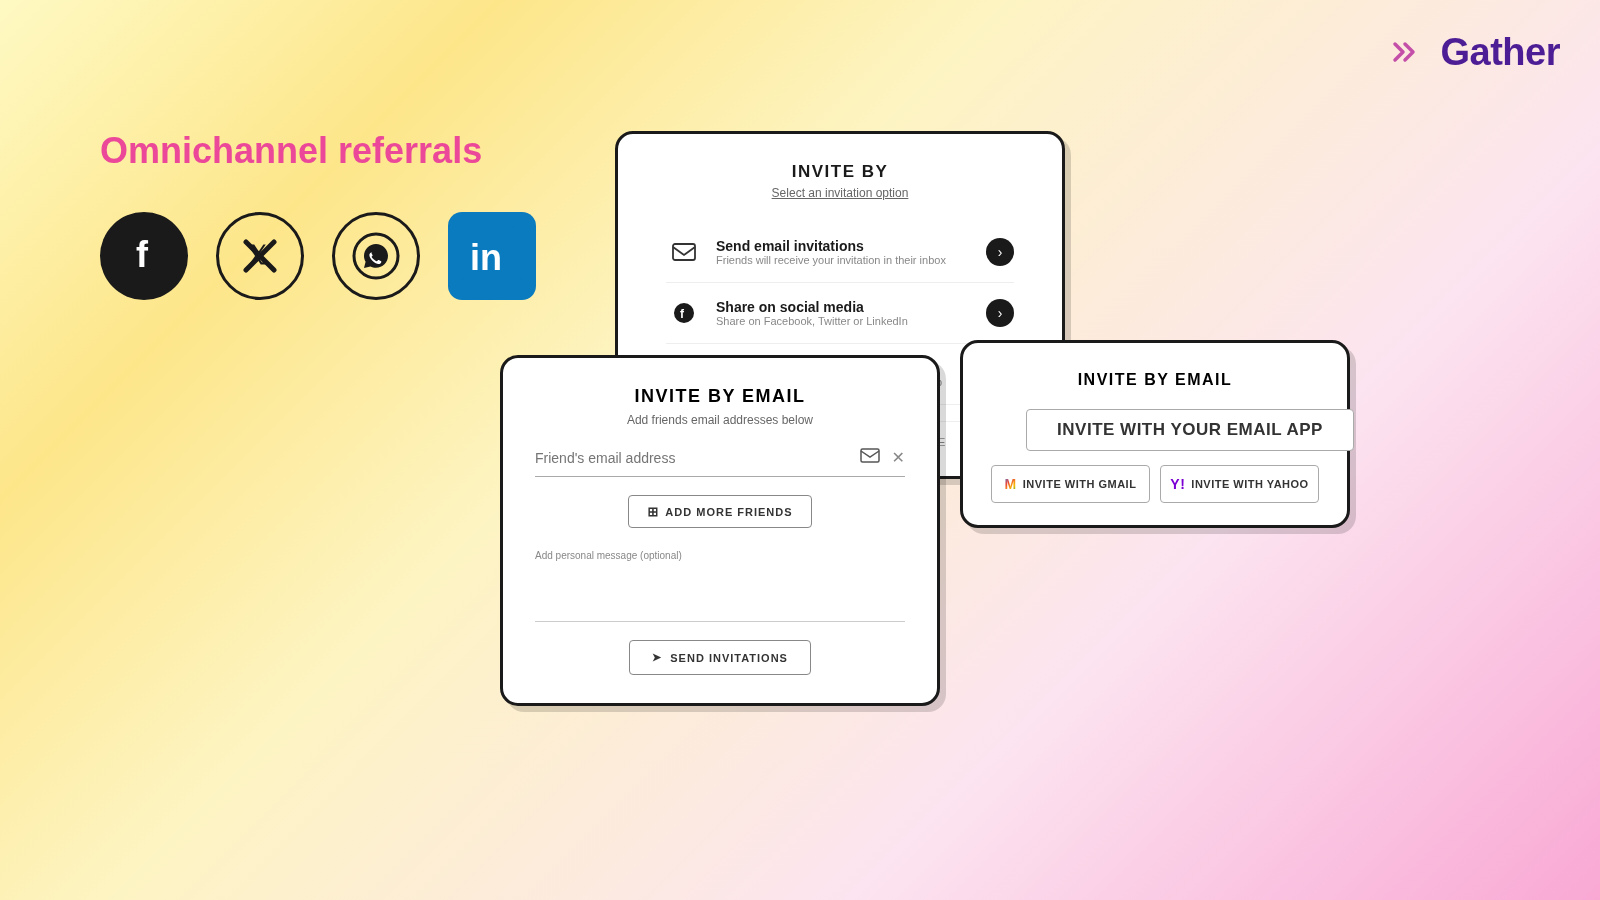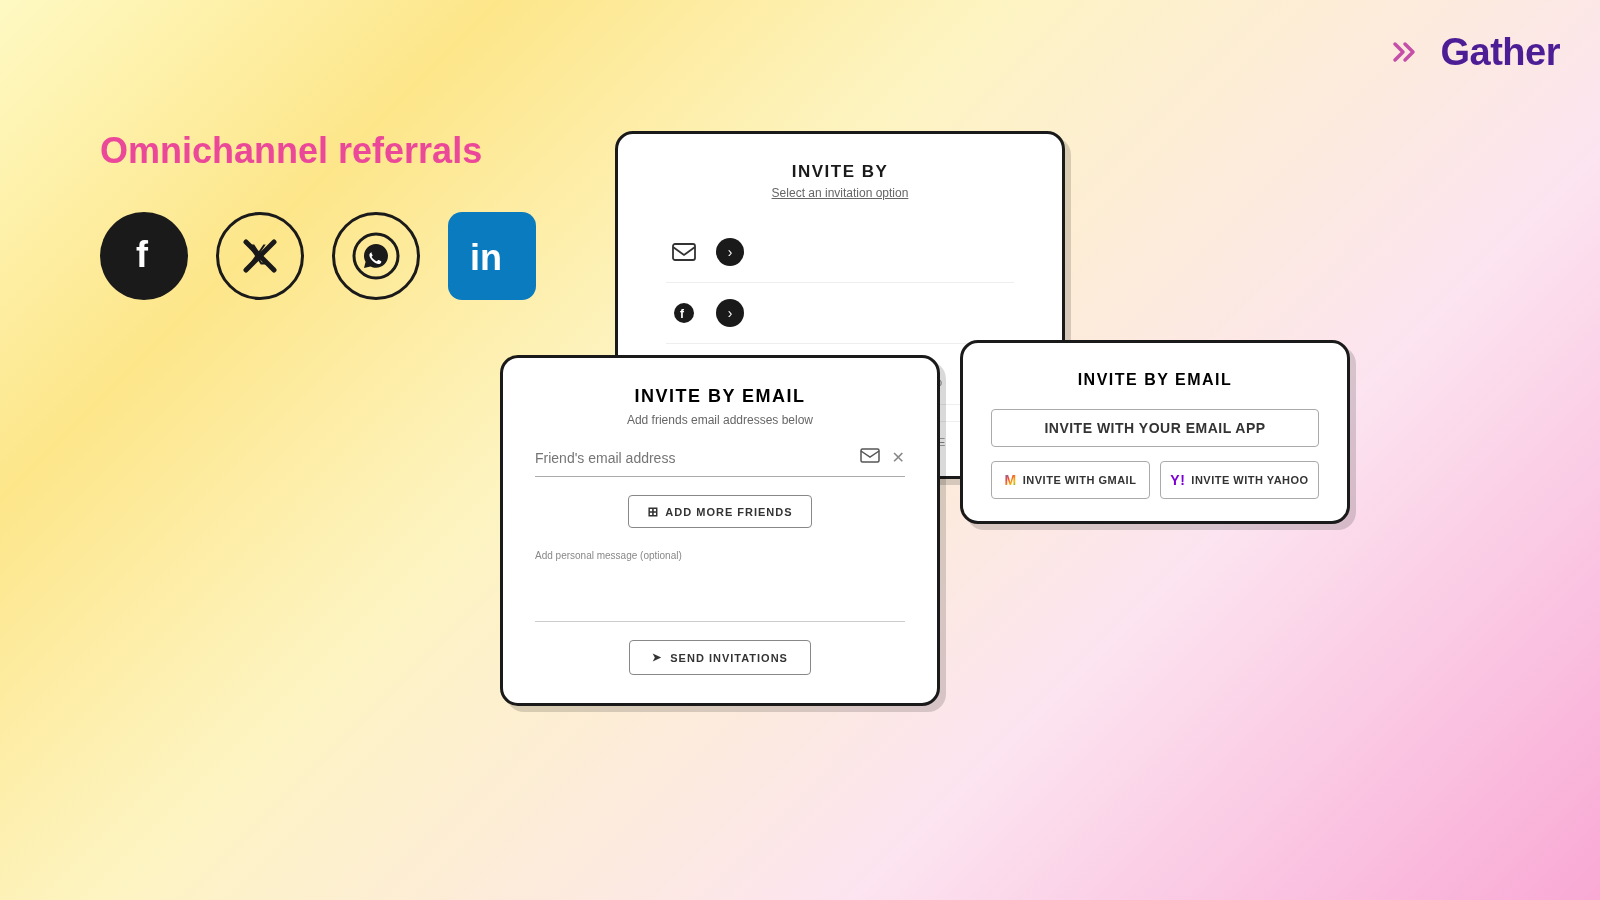--- a/index.html
+++ b/index.html
@@ -280,26 +280,27 @@
       margin-bottom: 20px;
     }
     .invite-app-btn {
       display: block;
       width: 100%;
       padding: 10px 0;
       border: 1.5px solid #aaa;
       background: white;
       border-radius: 4px;
       text-align: center;
-      font-size: 14px;
+      font-size: 17px;
       font-weight: 600;
       letter-spacing: 0.5px;
       color: #333;
       cursor: pointer;
       margin-bottom: 14px;
+      margin-left: 35px;
     }
     .invite-options-row {
       display: flex;
       gap: 10px;
     }
     .invite-service-btn {
       flex: 1;
       display: flex;
       align-items: center;
       justify-content: center;
@@ -384,29 +385,37 @@
   <div class="card-title">INVITE BY</div>
   <div class="card-subtitle">Select an invitation option</div>
 
   <div class="invite-option">
     <div class="option-icon">
       <svg width="24" height="18" viewBox="0 0 24 18" fill="none">
         <rect x="1" y="1" width="22" height="16" rx="2" stroke="#333" stroke-width="1.8"></rect>
         <path d="M1 4l11 8 11-8" stroke="#333" stroke-width="1.8"></path>
       </svg>
     </div>
+    <div class="option-text">
+      <div class="option-label">Send email invitations</div>
+      <div class="option-desc">Friends will receive your invitation in their inbox</div>
+    </div>
     <div class="option-arrow">›</div>
   </div>
 
   <div class="invite-option">
     <div class="option-icon">
       <svg width="24" height="24" viewBox="0 0 24 24" fill="none">
         <circle cx="12" cy="12" r="10" fill="#1a1a1a"></circle>
         <text x="8" y="17" font-size="12" font-weight="900" fill="white" font-family="Arial">f</text>
       </svg>
+    </div>
+    <div class="option-text">
+      <div class="option-label">Share on social media</div>
+      <div class="option-desc">Share on Facebook, Twitter or LinkedIn</div>
     </div>
     <div class="option-arrow">›</div>
   </div>
 
   <div class="invite-option">
     <div class="option-icon">
       <svg width="24" height="24" viewBox="0 0 24 24" fill="none">
         <circle cx="12" cy="12" r="10" fill="none" stroke="#333" stroke-width="1.8"></circle>
         <path d="M8 10.5c.4-1.5 2-2.5 4-2.5s3.6 1 4 2.5c.1.5.1 1-.1 1.5-.5 1.3-1.8 2-3 2.3v1.7h-2v-2c-1.5-.5-2.7-1.5-2.9-3z" fill="#333"></path>
       </svg>

